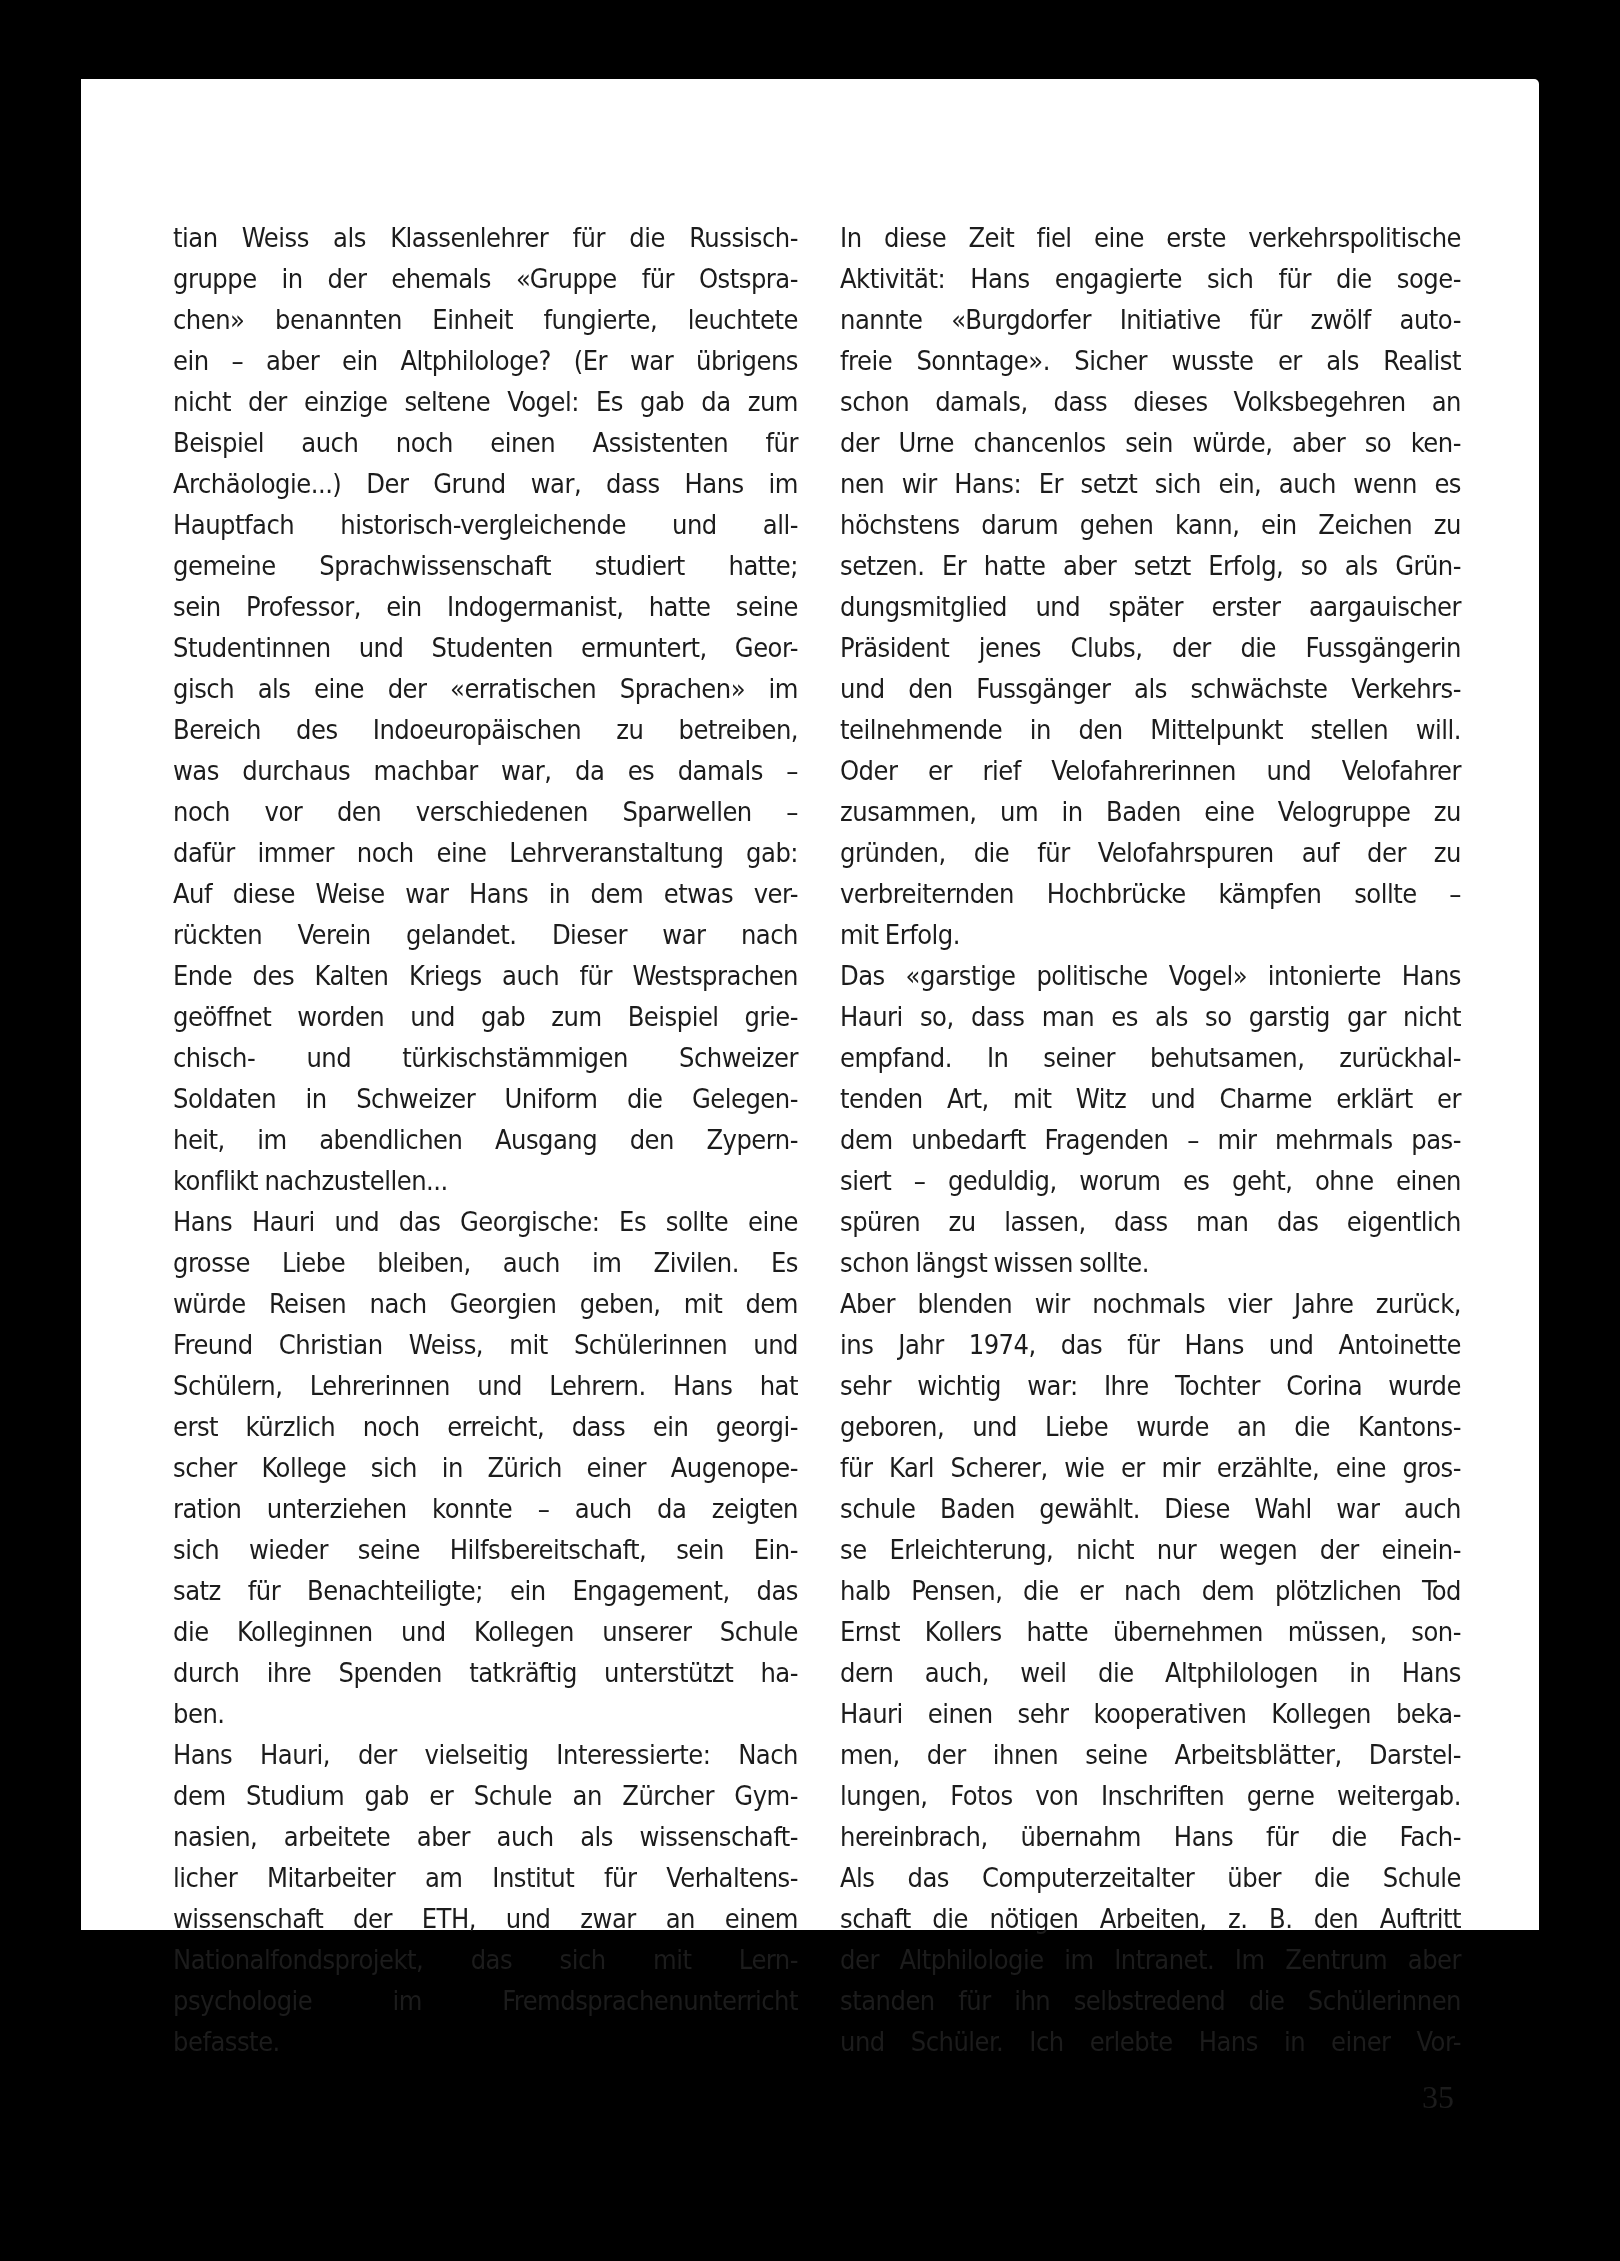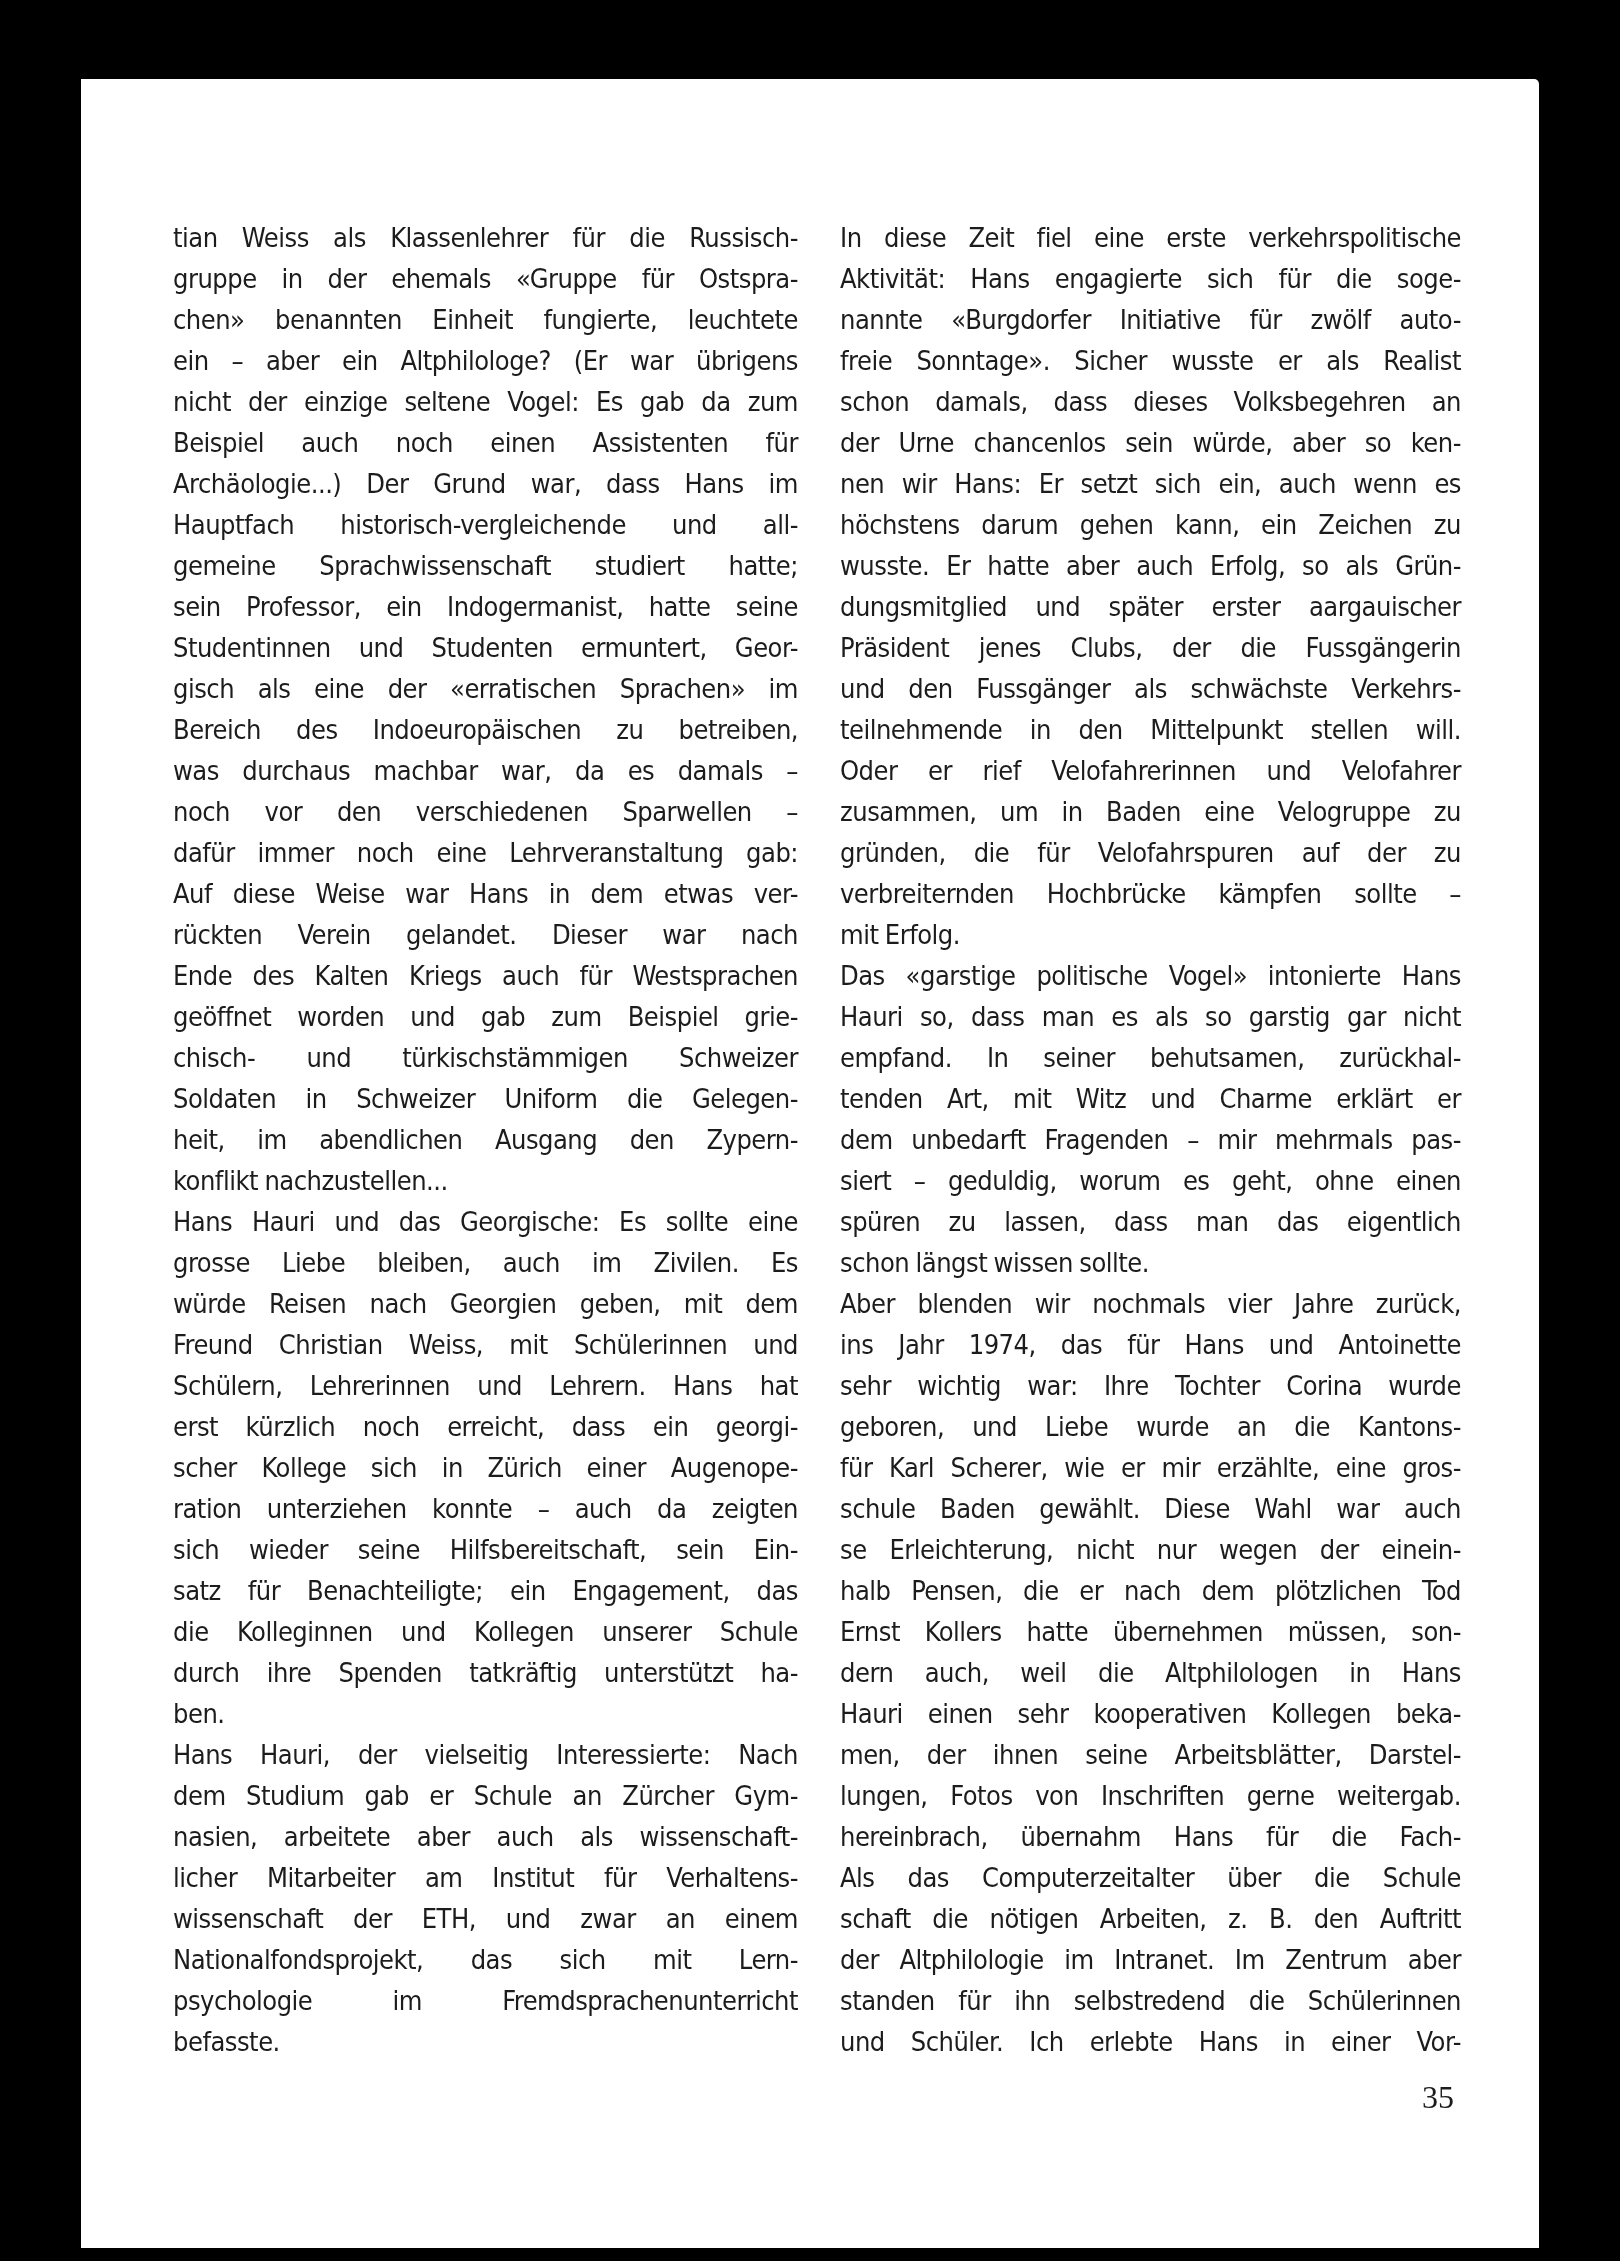--- a/index.html
+++ b/index.html
@@ -12,21 +12,21 @@
       height: 2261px;
       position: relative;
       overflow: hidden;
       font-family: "DejaVu Sans", "Liberation Sans", sans-serif;
     }
     .page {
       position: absolute;
       left: 81px;
       top: 79px;
       width: 1458px;
-      height: 2169px;
+      height: 1851px;
       background: #ffffff;
       border-top-right-radius: 4.9px;
     }
     .column {
       position: absolute;
       top: 138px; 
     }
     .col-left {
       left: 92px;
       width: 625px;
@@ -115,21 +115,21 @@
     </div>
   <div class="column col-right" id="col-1">
       <span class="line">In diese Zeit fiel eine erste verkehrspolitische</span>
       <span class="line">Aktivität: Hans engagierte sich für die soge-</span>
       <span class="line">nannte «Burgdorfer Initiative für zwölf auto-</span>
       <span class="line">freie Sonntage». Sicher wusste er als Realist</span>
       <span class="line">schon damals, dass dieses Volksbegehren an</span>
       <span class="line">der Urne chancenlos sein würde, aber so ken-</span>
       <span class="line">nen wir Hans: Er setzt sich ein, auch wenn es</span>
       <span class="line">höchstens darum gehen kann, ein Zeichen zu</span>
-      <span class="line">wusste. Er hatte aber auch Erfolg, so als Grün-</span>
+      <span class="line">setzen. Er hatte aber setzt Erfolg, so als Grün-</span>
       <span class="line">dungsmitglied und später erster aargauischer</span>
       <span class="line">Präsident jenes Clubs, der die Fussgängerin</span>
       <span class="line">und den Fussgänger als schwächste Verkehrs-</span>
       <span class="line">teilnehmende in den Mittelpunkt stellen will.</span>
       <span class="line">Oder er rief Velofahrerinnen und Velofahrer</span>
       <span class="line">zusammen, um in Baden eine Velogruppe zu</span>
       <span class="line">gründen, die für Velofahrspuren auf der zu</span>
       <span class="line">verbreiternden Hochbrücke kämpfen sollte –</span>
       <span class="line last">mit Erfolg.</span>
       <span class="line">Das «garstige politische Vogel» intonierte Hans</span>

